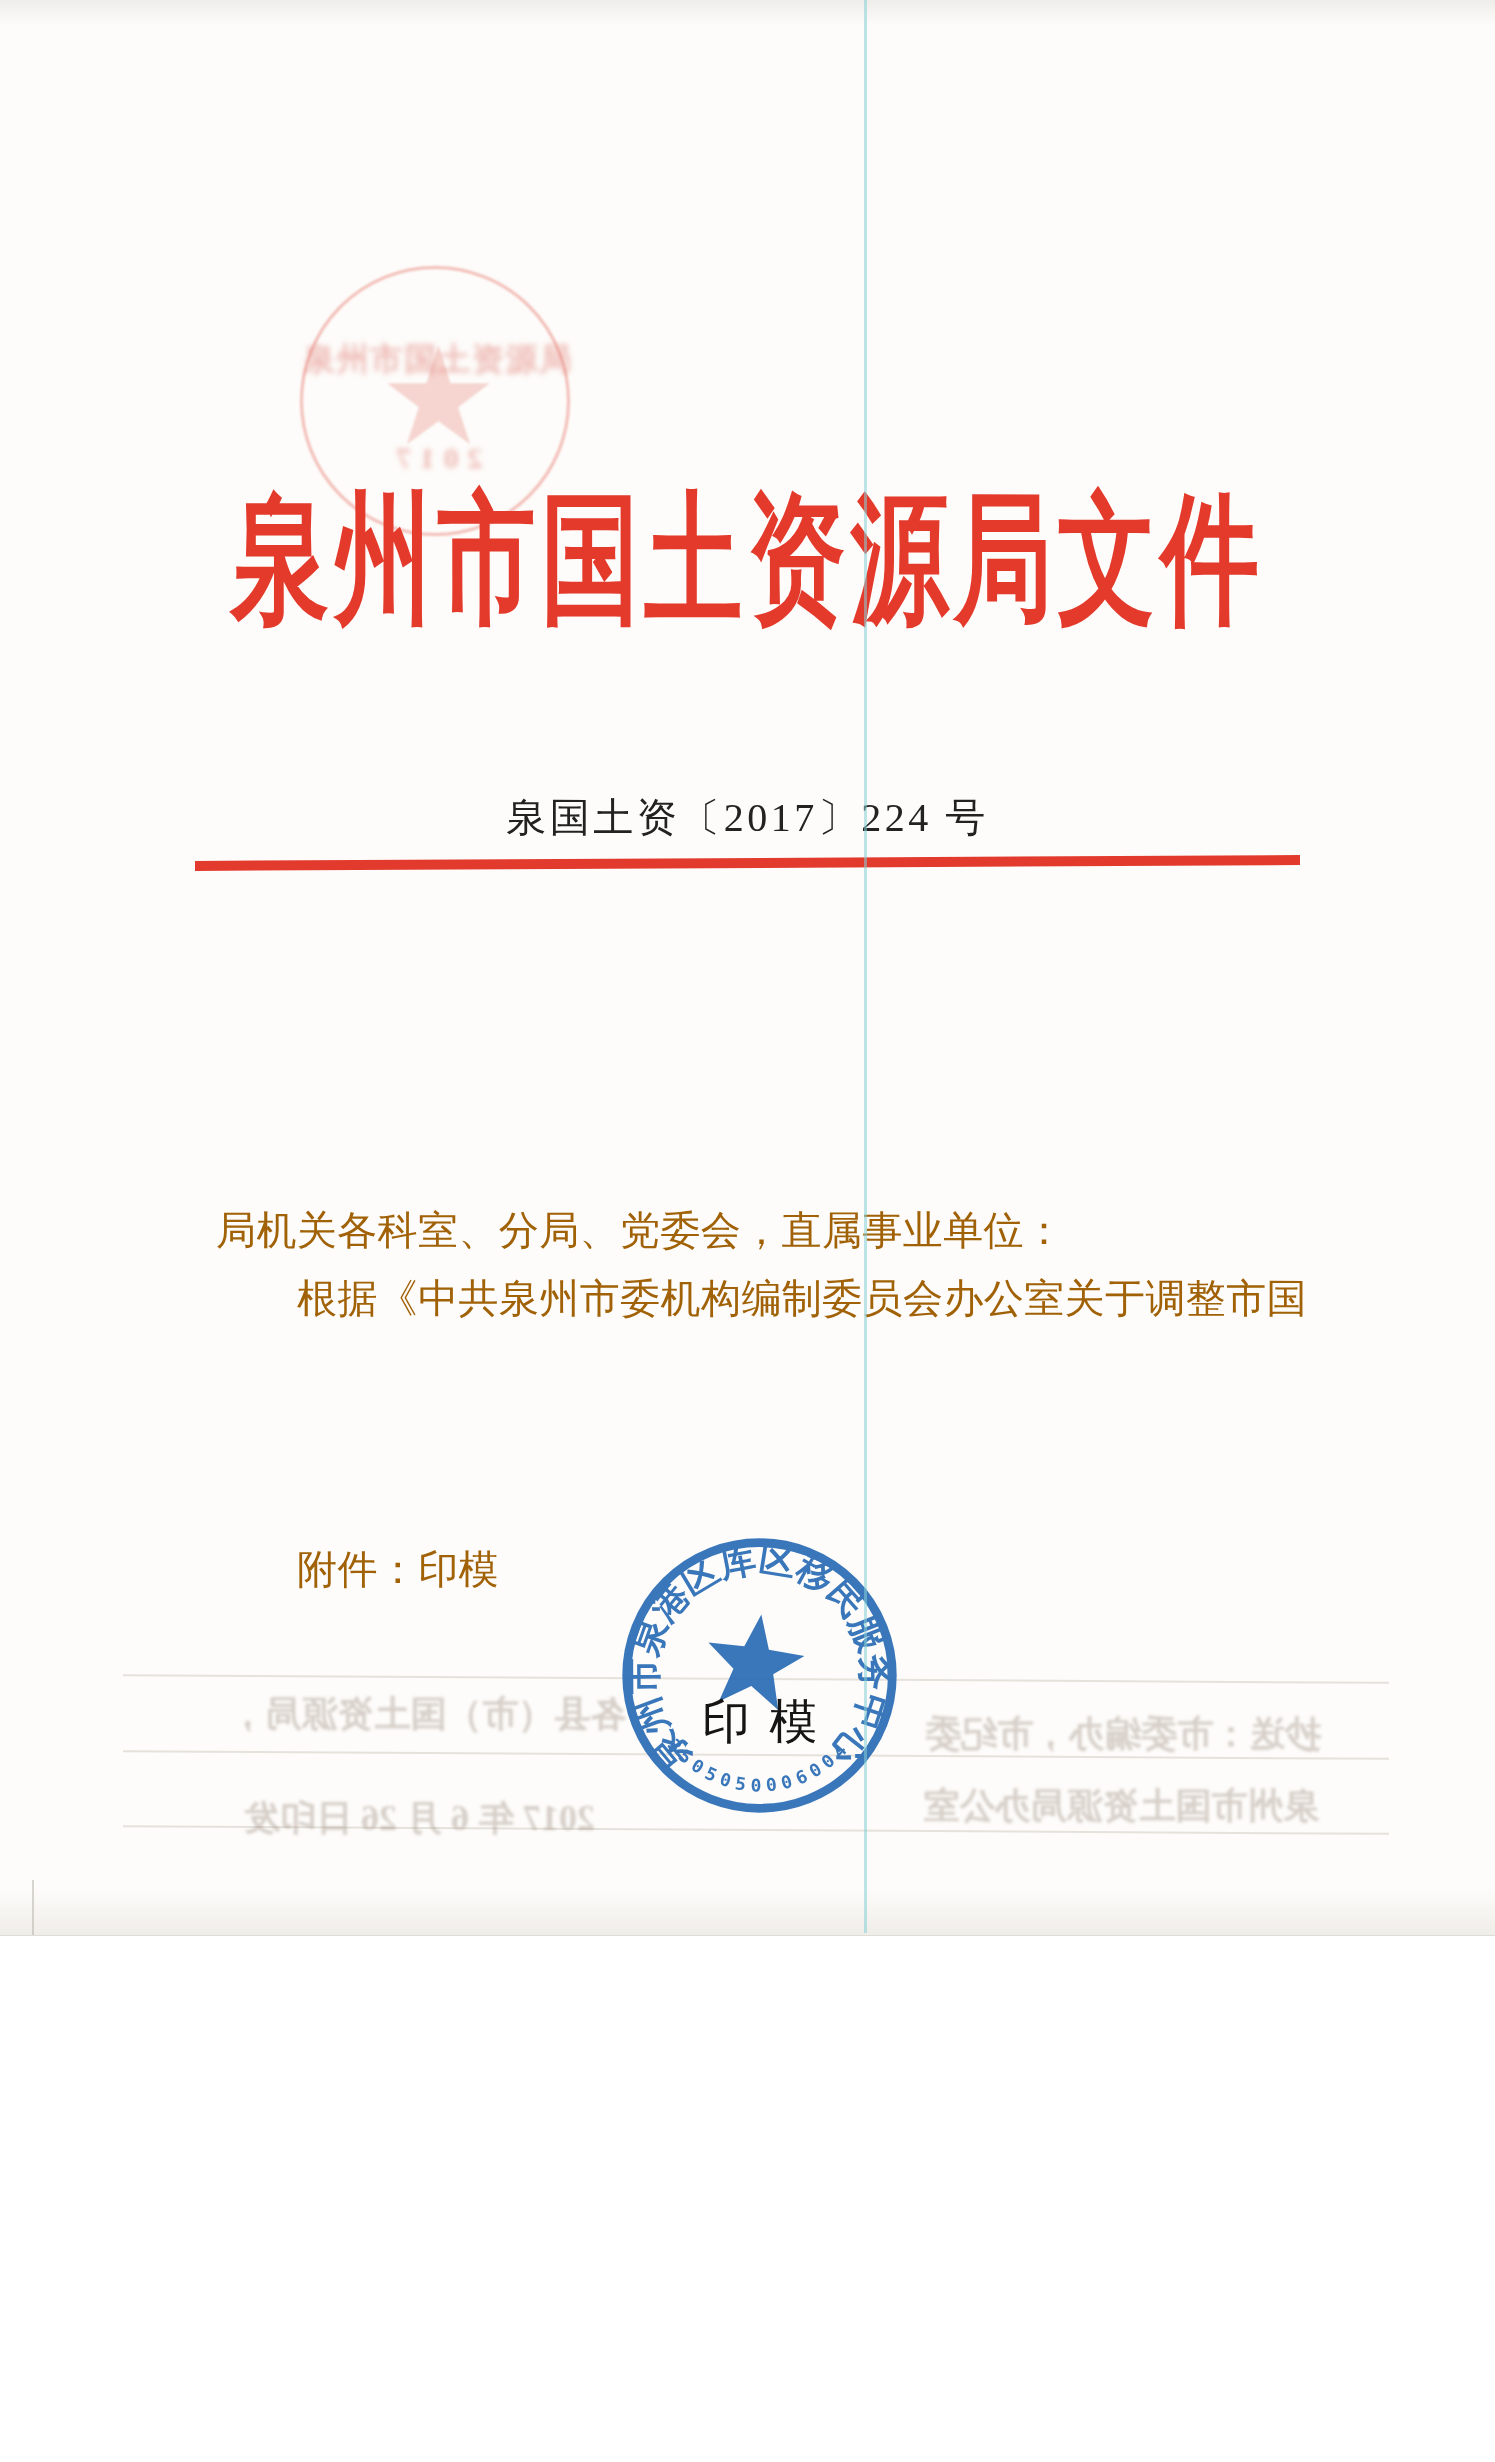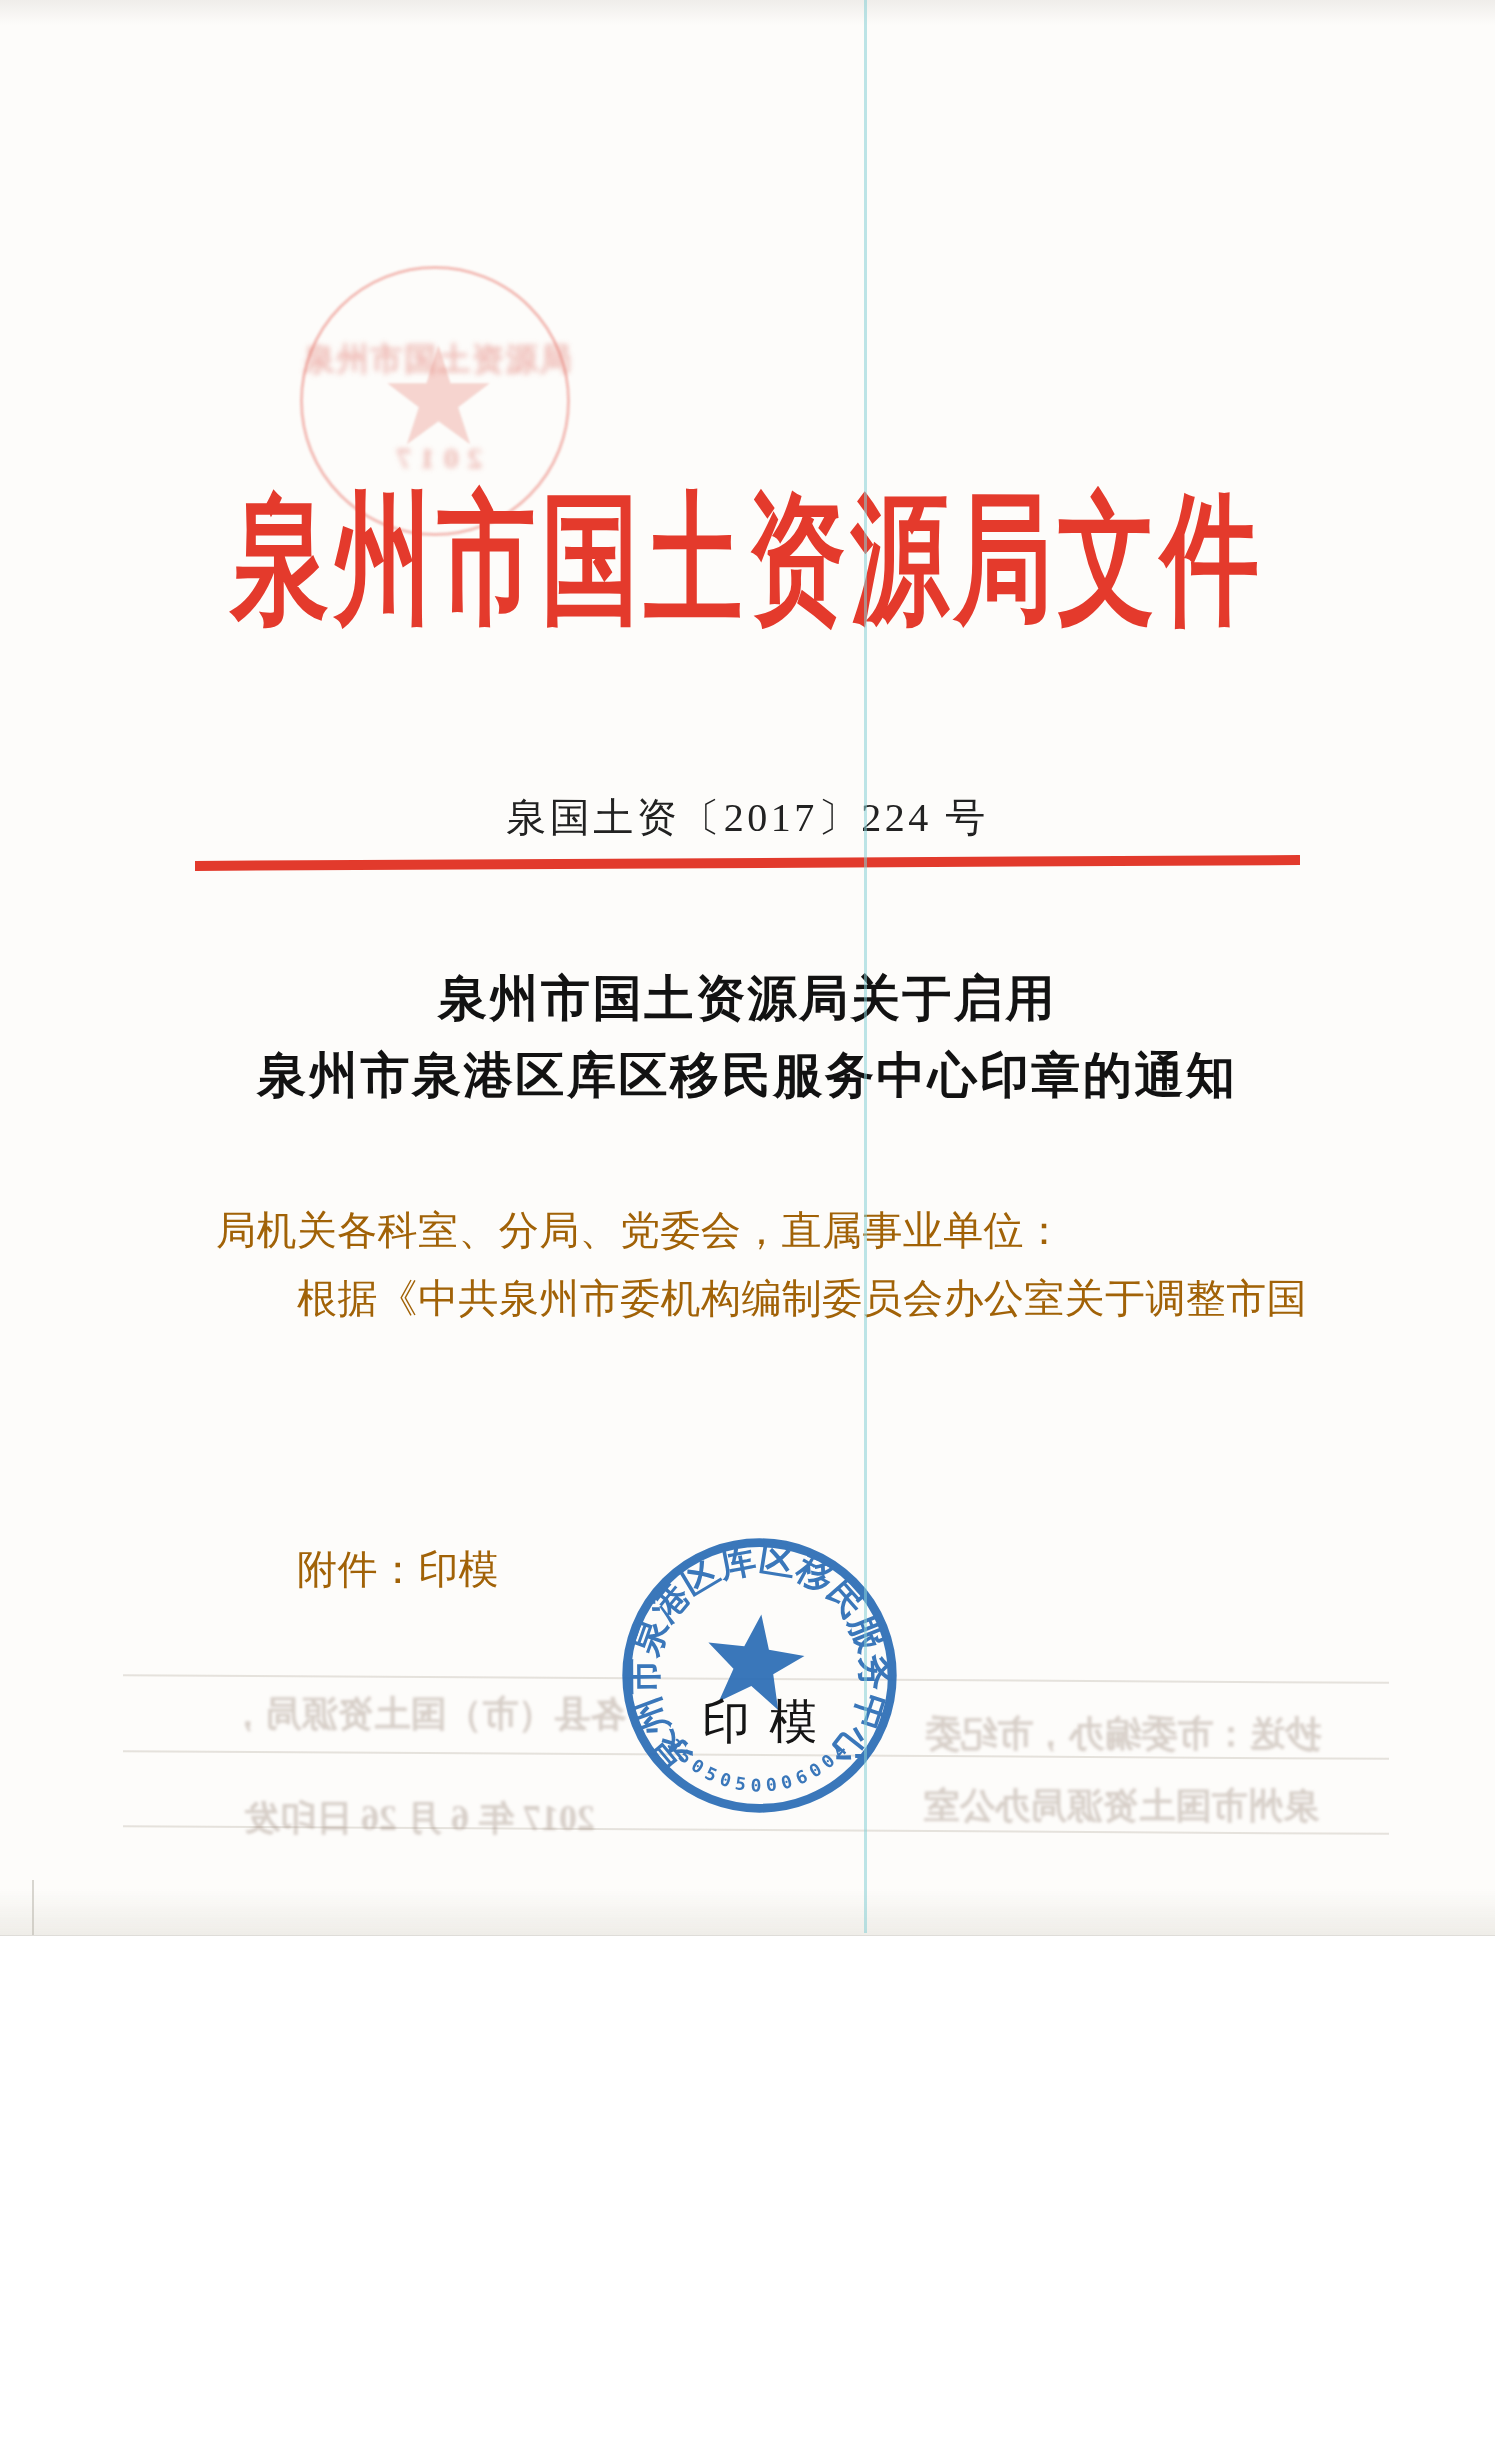--- a/index.html
+++ b/index.html
@@ -123,22 +123,20 @@
     <div class="red-stamp-inner-text red-stamp-line1">泉州市国土资源局</div>
     <div class="red-stamp-inner-text red-stamp-line2">2017</div>
   </div>
 
   <div class="masthead">泉州市国土资源局文件</div>
 
   <div class="doc-number">泉国土资〔2017〕224 号</div>
 
   <div class="red-rule"></div>
 
-  <div class="subject subject-1">泉州市国土资源局关于启用</div>
-  <div class="subject subject-2">泉州市泉港区库区移民服务中心印章的通知</div>
 
   <div class="body-line bl-0">局机关各科室、分局、党委会，直属事业单位：</div>
   <div class="body-line bl-1">根据《中共泉州市委机构编制委员会办公室关于调整市国</div>
   <div class="body-line bl-5">附件：印模</div>
 
   <div class="ghost-rule gr-1"></div>
   <div class="ghost-rule gr-2"></div>
   <div class="ghost-rule gr-3"></div>
 
   <div class="ghost ghost-left-top">各县（市）国土资源局，</div>

